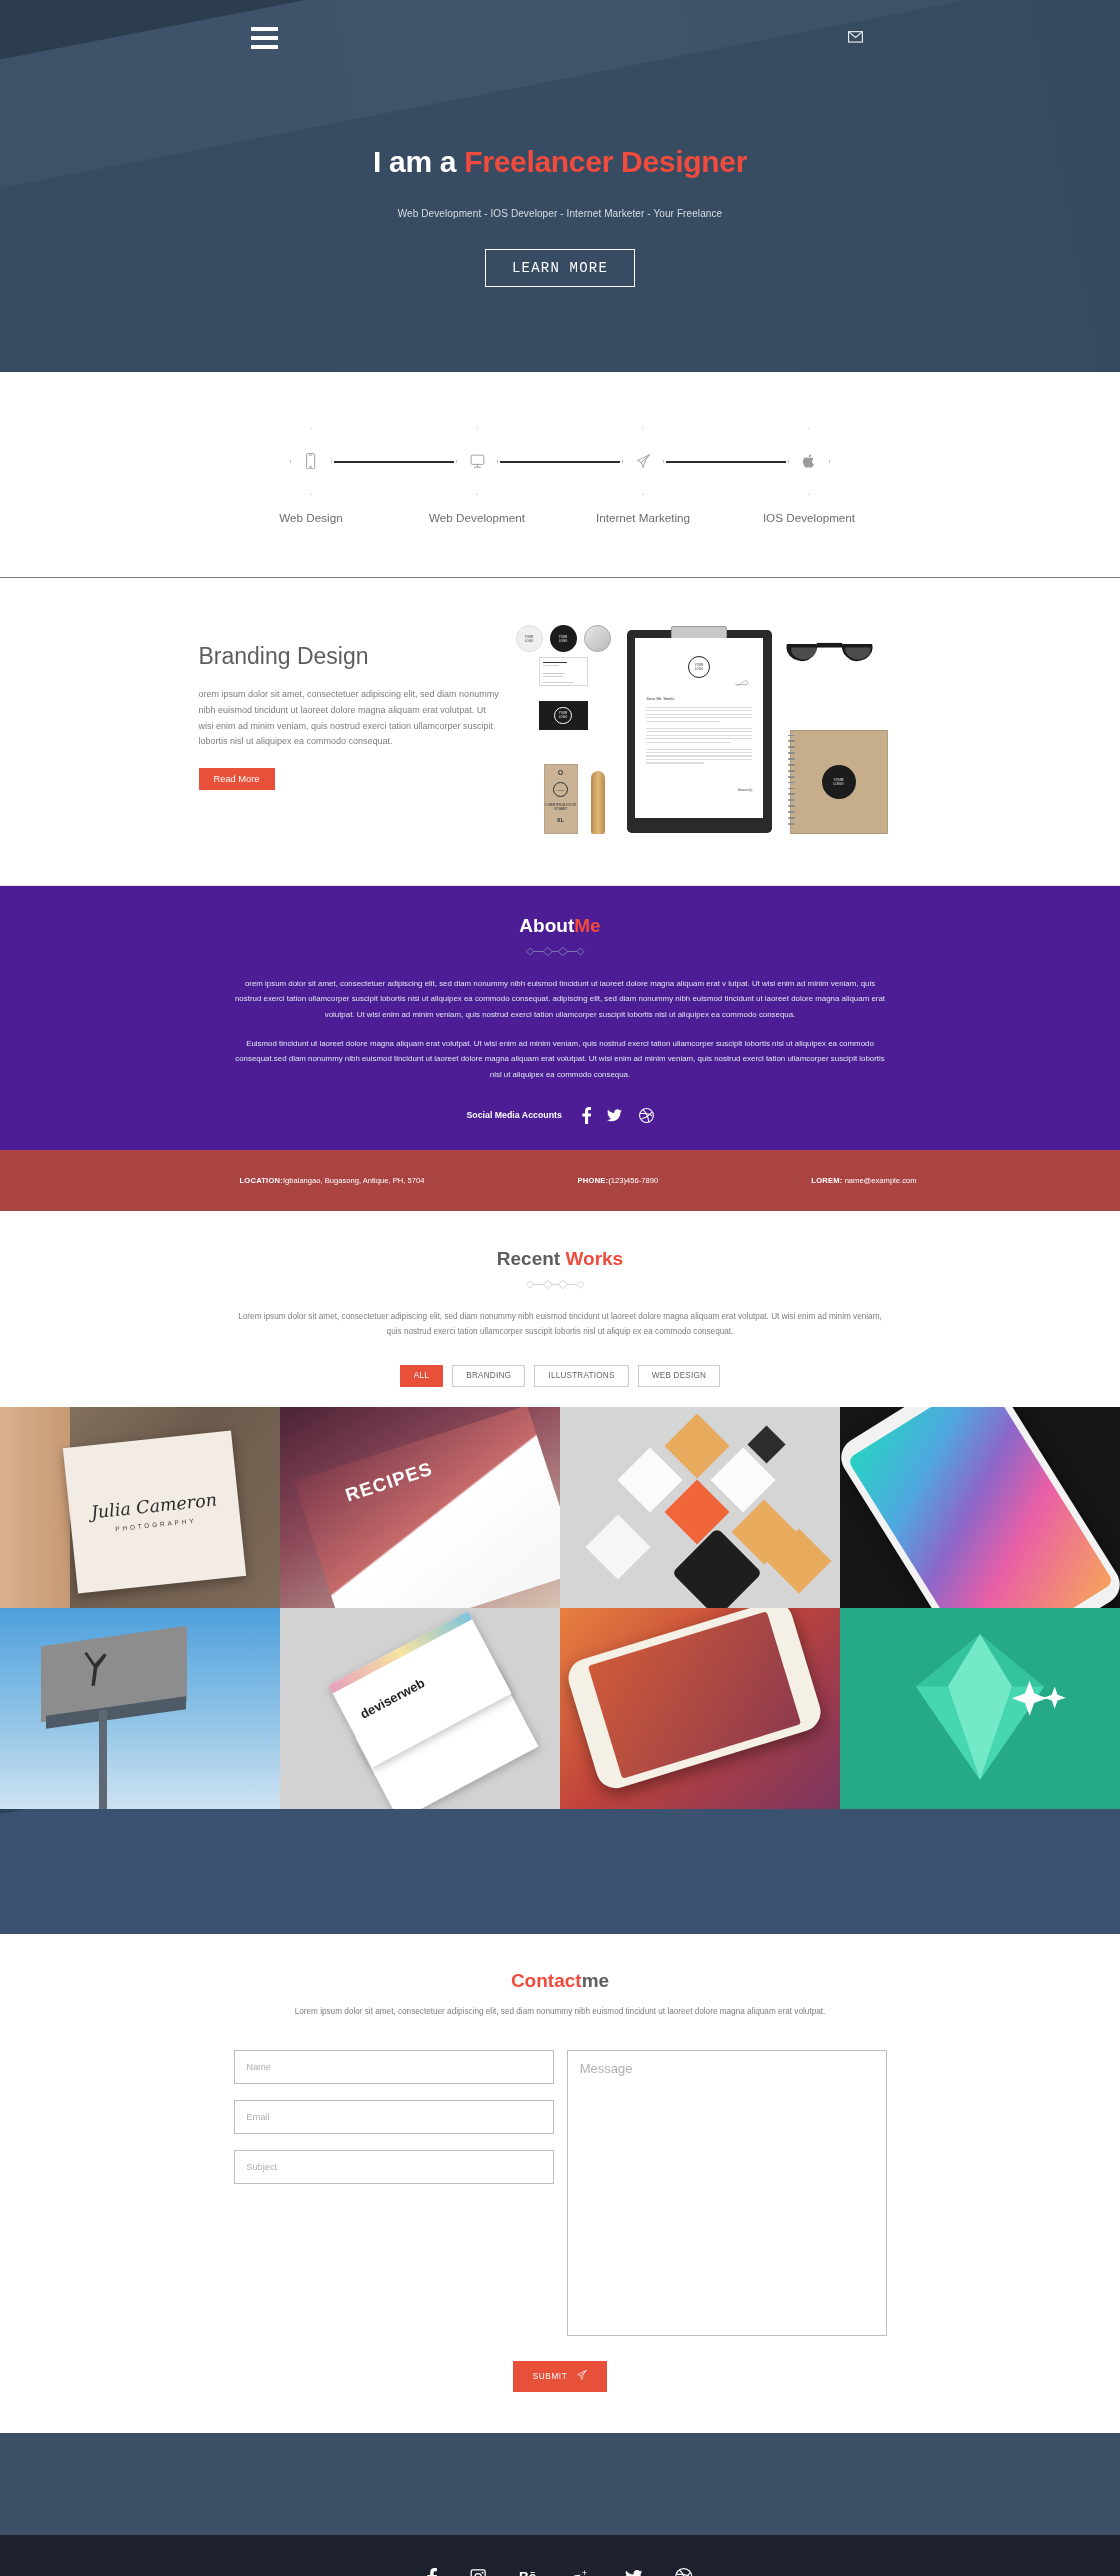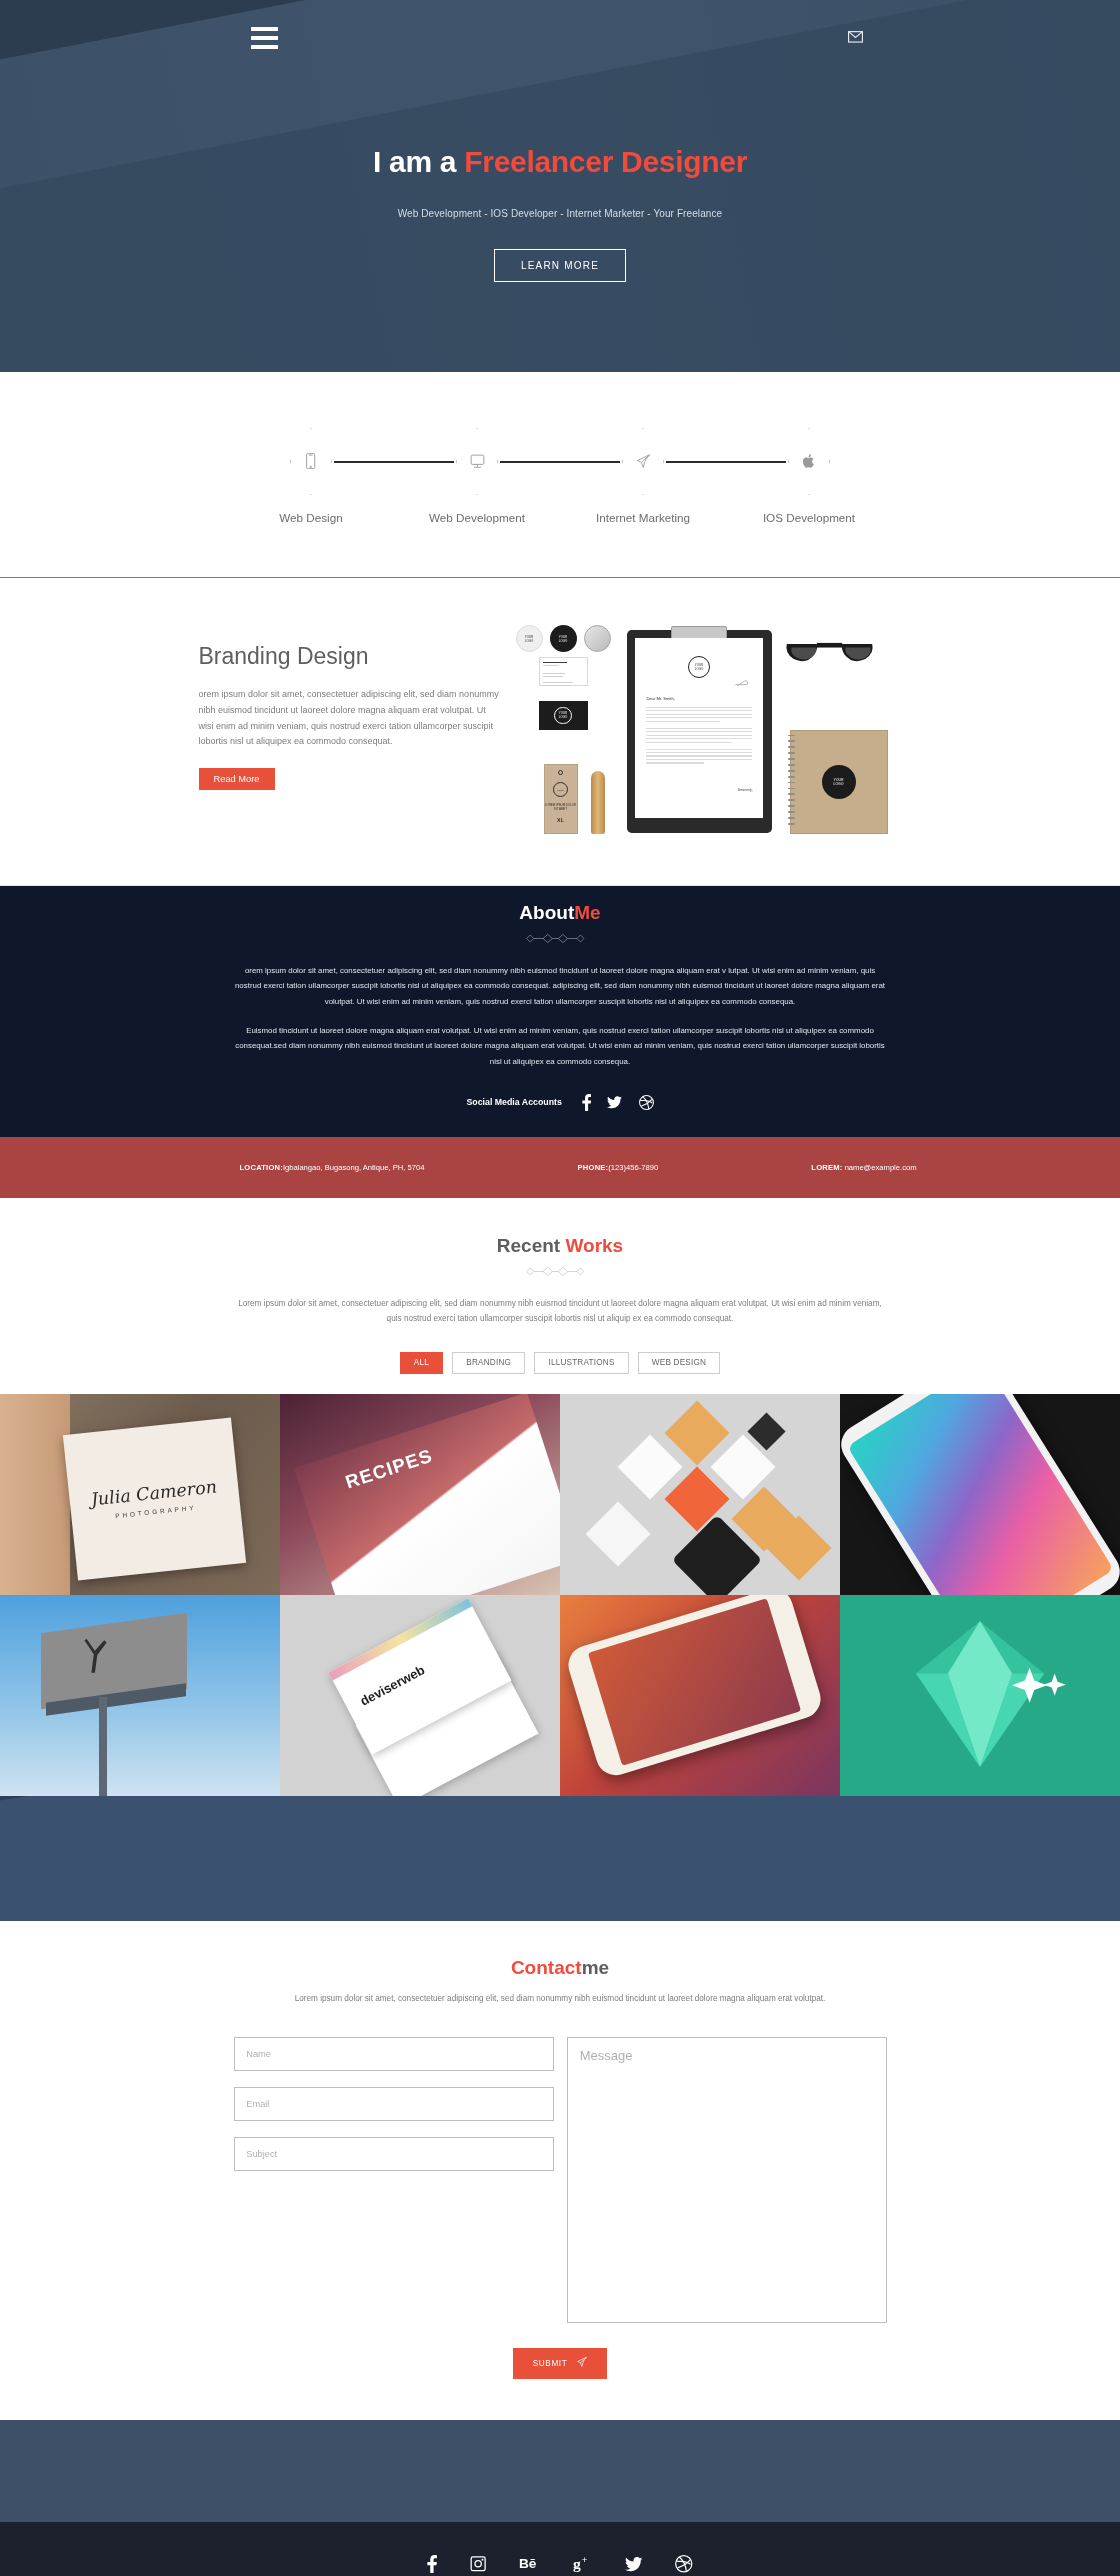--- a/index.html
+++ b/index.html
@@ -70,25 +70,25 @@
     font-size: 10px;
     color: #d7dee5;
     letter-spacing: 0.1px;
   }
   .hero-btn {
     display: inline-block;
     margin-top: 30px;
     padding: 10px 26px;
     border: 1.2px solid #ffffff;
     color: #ffffff;
-    font-size: 10px;
+    font-size: 14px;
     letter-spacing: 1.2px;
     background: transparent;
     cursor: pointer;
-    font-family: Liberation Sans, sans-serif;
+    font-family: Liberation Mono, monospace;
   }
 
   
   .services {
     background: #ffffff;
     padding: 56px 0 53px;
     border-bottom: 1.2px solid #7b7b7b;
   }
   .services-row {
     display: flex; justify-content: center;
@@ -201,22 +201,22 @@
   .mk-note .seal2 { width: 34px; height: 34px; border-radius: 50%;
     background: #1c1c1c; color: #fff; font-size: 3.5px; text-align: center;
     display: flex; align-items: center; justify-content: center; line-height: 1.2;}
   .mk-note .spiral { position: absolute; left: -2.3px; top: 3.5px; width: 5.8px; height: 97px;}
   .mk-note .spiral i { display: block; width: 7px; height: 1.8px;
     background: #8d8d8d; margin-bottom: 4.1px; border-radius: 1.2px;}
   .mk-paperclip { position: absolute; right: 9.3px; top: 42px; }
 
   
   .about {
-    background: #0f172a;
-    padding: 16px 0 26px;
+    background: #4c1d95;
+    padding: 29px 0 26px;
     text-align: center;
     color: #e9eef2;
   }
   .about h2 {
     font-size: 19px; font-weight: bold; color: #ffffff;
   }
   .about h2 .accent { color: #f04b3c; }
   .sep { margin: 8.2px auto 17.5px; width: 76px; height: 13px; }
   .about p {
     width: 653px; margin: 0 auto;

